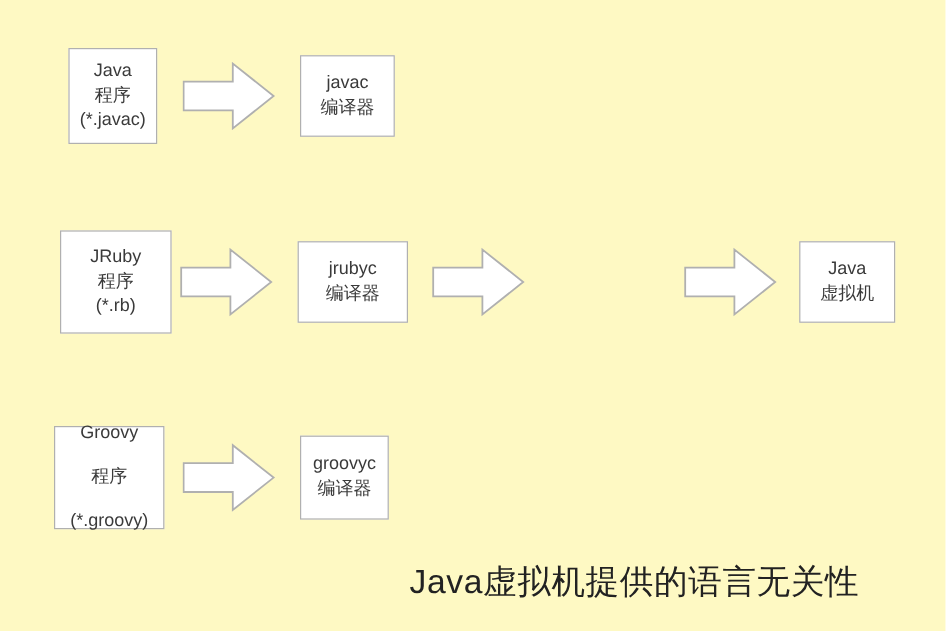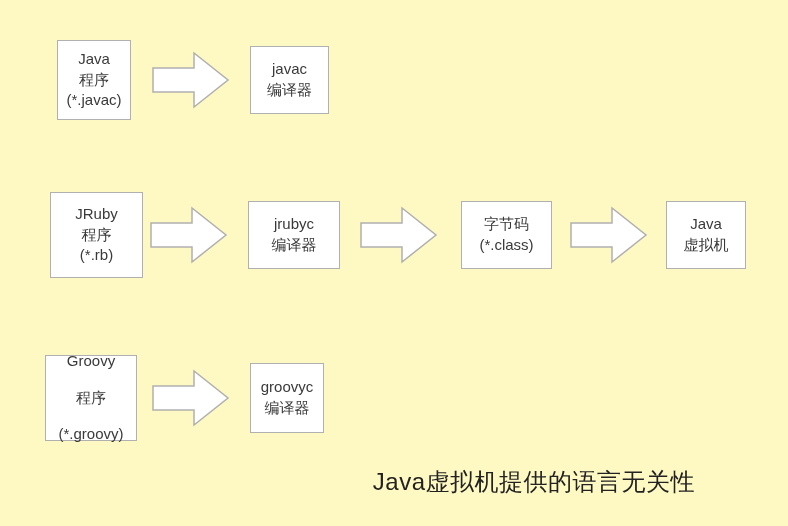--- a/index.html
+++ b/index.html
@@ -30,22 +30,22 @@
     box-sizing: border-box;
   }
   .arrow {
     position: absolute;
     width: 78px;
     height: 58px;
   }
   .caption {
     position: absolute;
     top: 466px;
-    right: 93px;
-    font-size: 24px;
+    right: 72px;
+    font-size: 28px;
     color: #222222;
     letter-spacing: 0.5px;
   }
 </style>
 </head>
 <body>
 
 <div class="canvas">
 
   <div class="box" style="left:57px; top:40px; width:74px; height:80px;">
@@ -81,24 +81,20 @@
     <div>jrubyc</div>
     <div>编译器</div>
   </div>
 
   <div class="arrow" style="left:360px; top:206px;">
     <svg width="78" height="58" viewBox="0 0 78 58">
       <polygon points="1,17 42,17 42,2 76,29 42,56 42,41 1,41" fill="#ffffff" stroke="#b0b0b0" stroke-width="1.5"></polygon>
     </svg>
   </div>
 
-  <div class="box" style="left:461px; top:201px; width:91px; height:68px;">
-    <div>字节码</div>
-    <div>(*.class)</div>
-  </div>
 
   <div class="arrow" style="left:570px; top:206px;">
     <svg width="78" height="58" viewBox="0 0 78 58">
       <polygon points="1,17 42,17 42,2 76,29 42,56 42,41 1,41" fill="#ffffff" stroke="#b0b0b0" stroke-width="1.5"></polygon>
     </svg>
   </div>
 
   <div class="box" style="left:666px; top:201px; width:80px; height:68px;">
     <div>Java</div>
     <div>虚拟机</div>

